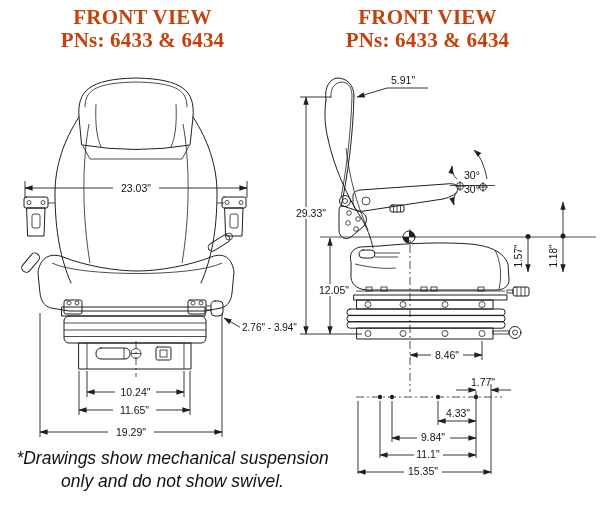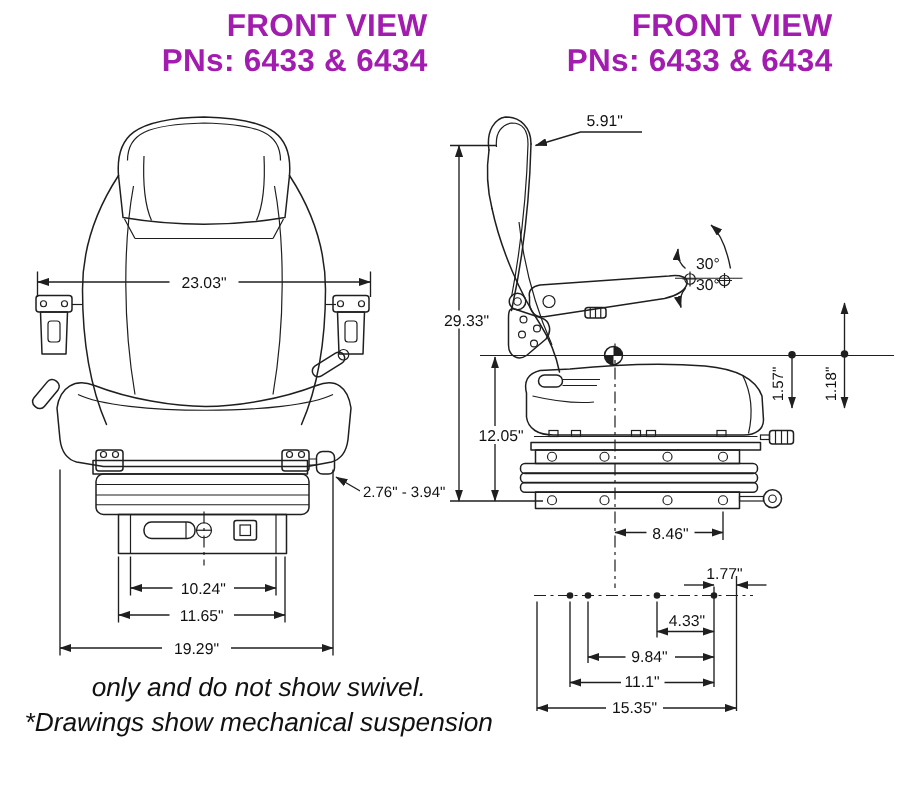--- a/index.html
+++ b/index.html
@@ -1,19 +1,19 @@
 <!DOCTYPE html>
 <html><head>
 <meta charset="utf-8">
 <style>
   html,body{margin:0;padding:0;background:#fff;}
   #stage{position:relative;width:600px;height:531px;background:#fff;overflow:hidden;
          font-family:"Liberation Sans",sans-serif;color:#111;}
-  .title-block{position:absolute;top:6px;text-align:right;font-weight:700;
-               font-size:21px;line-height:23px;letter-spacing:.2px;color:#a21caf;}
+  .title-block{position:absolute;top:6px;text-align:center;font-weight:700;
+               font-size:21px;line-height:23px;letter-spacing:.2px;color:#c2410c;font-family:Liberation Serif, serif;}
   #front-title{left:0;width:285px;}
   #side-title{left:300px;width:255px;}
   #note{position:absolute;left:0;top:447px;width:345px;text-align:center;
         font-style:italic;font-size:17.5px;line-height:23px;color:#111;}
   svg{position:absolute;left:0;top:0;}
   .ln{stroke:#1f1f1f;stroke-width:1;fill:none;stroke-linecap:round;stroke-linejoin:round;}
   .thin{stroke:#1f1f1f;stroke-width:.8;fill:none;}
   .dim{stroke:#1f1f1f;stroke-width:.9;fill:none;}
   .cl{stroke:#1f1f1f;stroke-width:.8;fill:none;stroke-dasharray:8 3 2 3;}
   .fillb{fill:#1f1f1f;stroke:none;}
@@ -280,17 +280,17 @@
         <text class="dt" x="428" y="458" text-anchor="middle">11.1"</text>
 
         <path class="dim" d="M 358 472 H 491" marker-start="url(#aS)" marker-end="url(#aE)"></path>
         <rect class="bg" x="404" y="466" width="38" height="11"></rect>
         <text class="dt" x="423" y="475" text-anchor="middle">15.35"</text>
       </g>
     </g>
   </svg>
 
   <div id="note">
+    <div>*Drawings show mechanical suspension</div>
     <div>only and do not show swivel.</div>
-    <div>*Drawings show mechanical suspension</div>
   </div>
 
 </div>
 
 </body></html>

